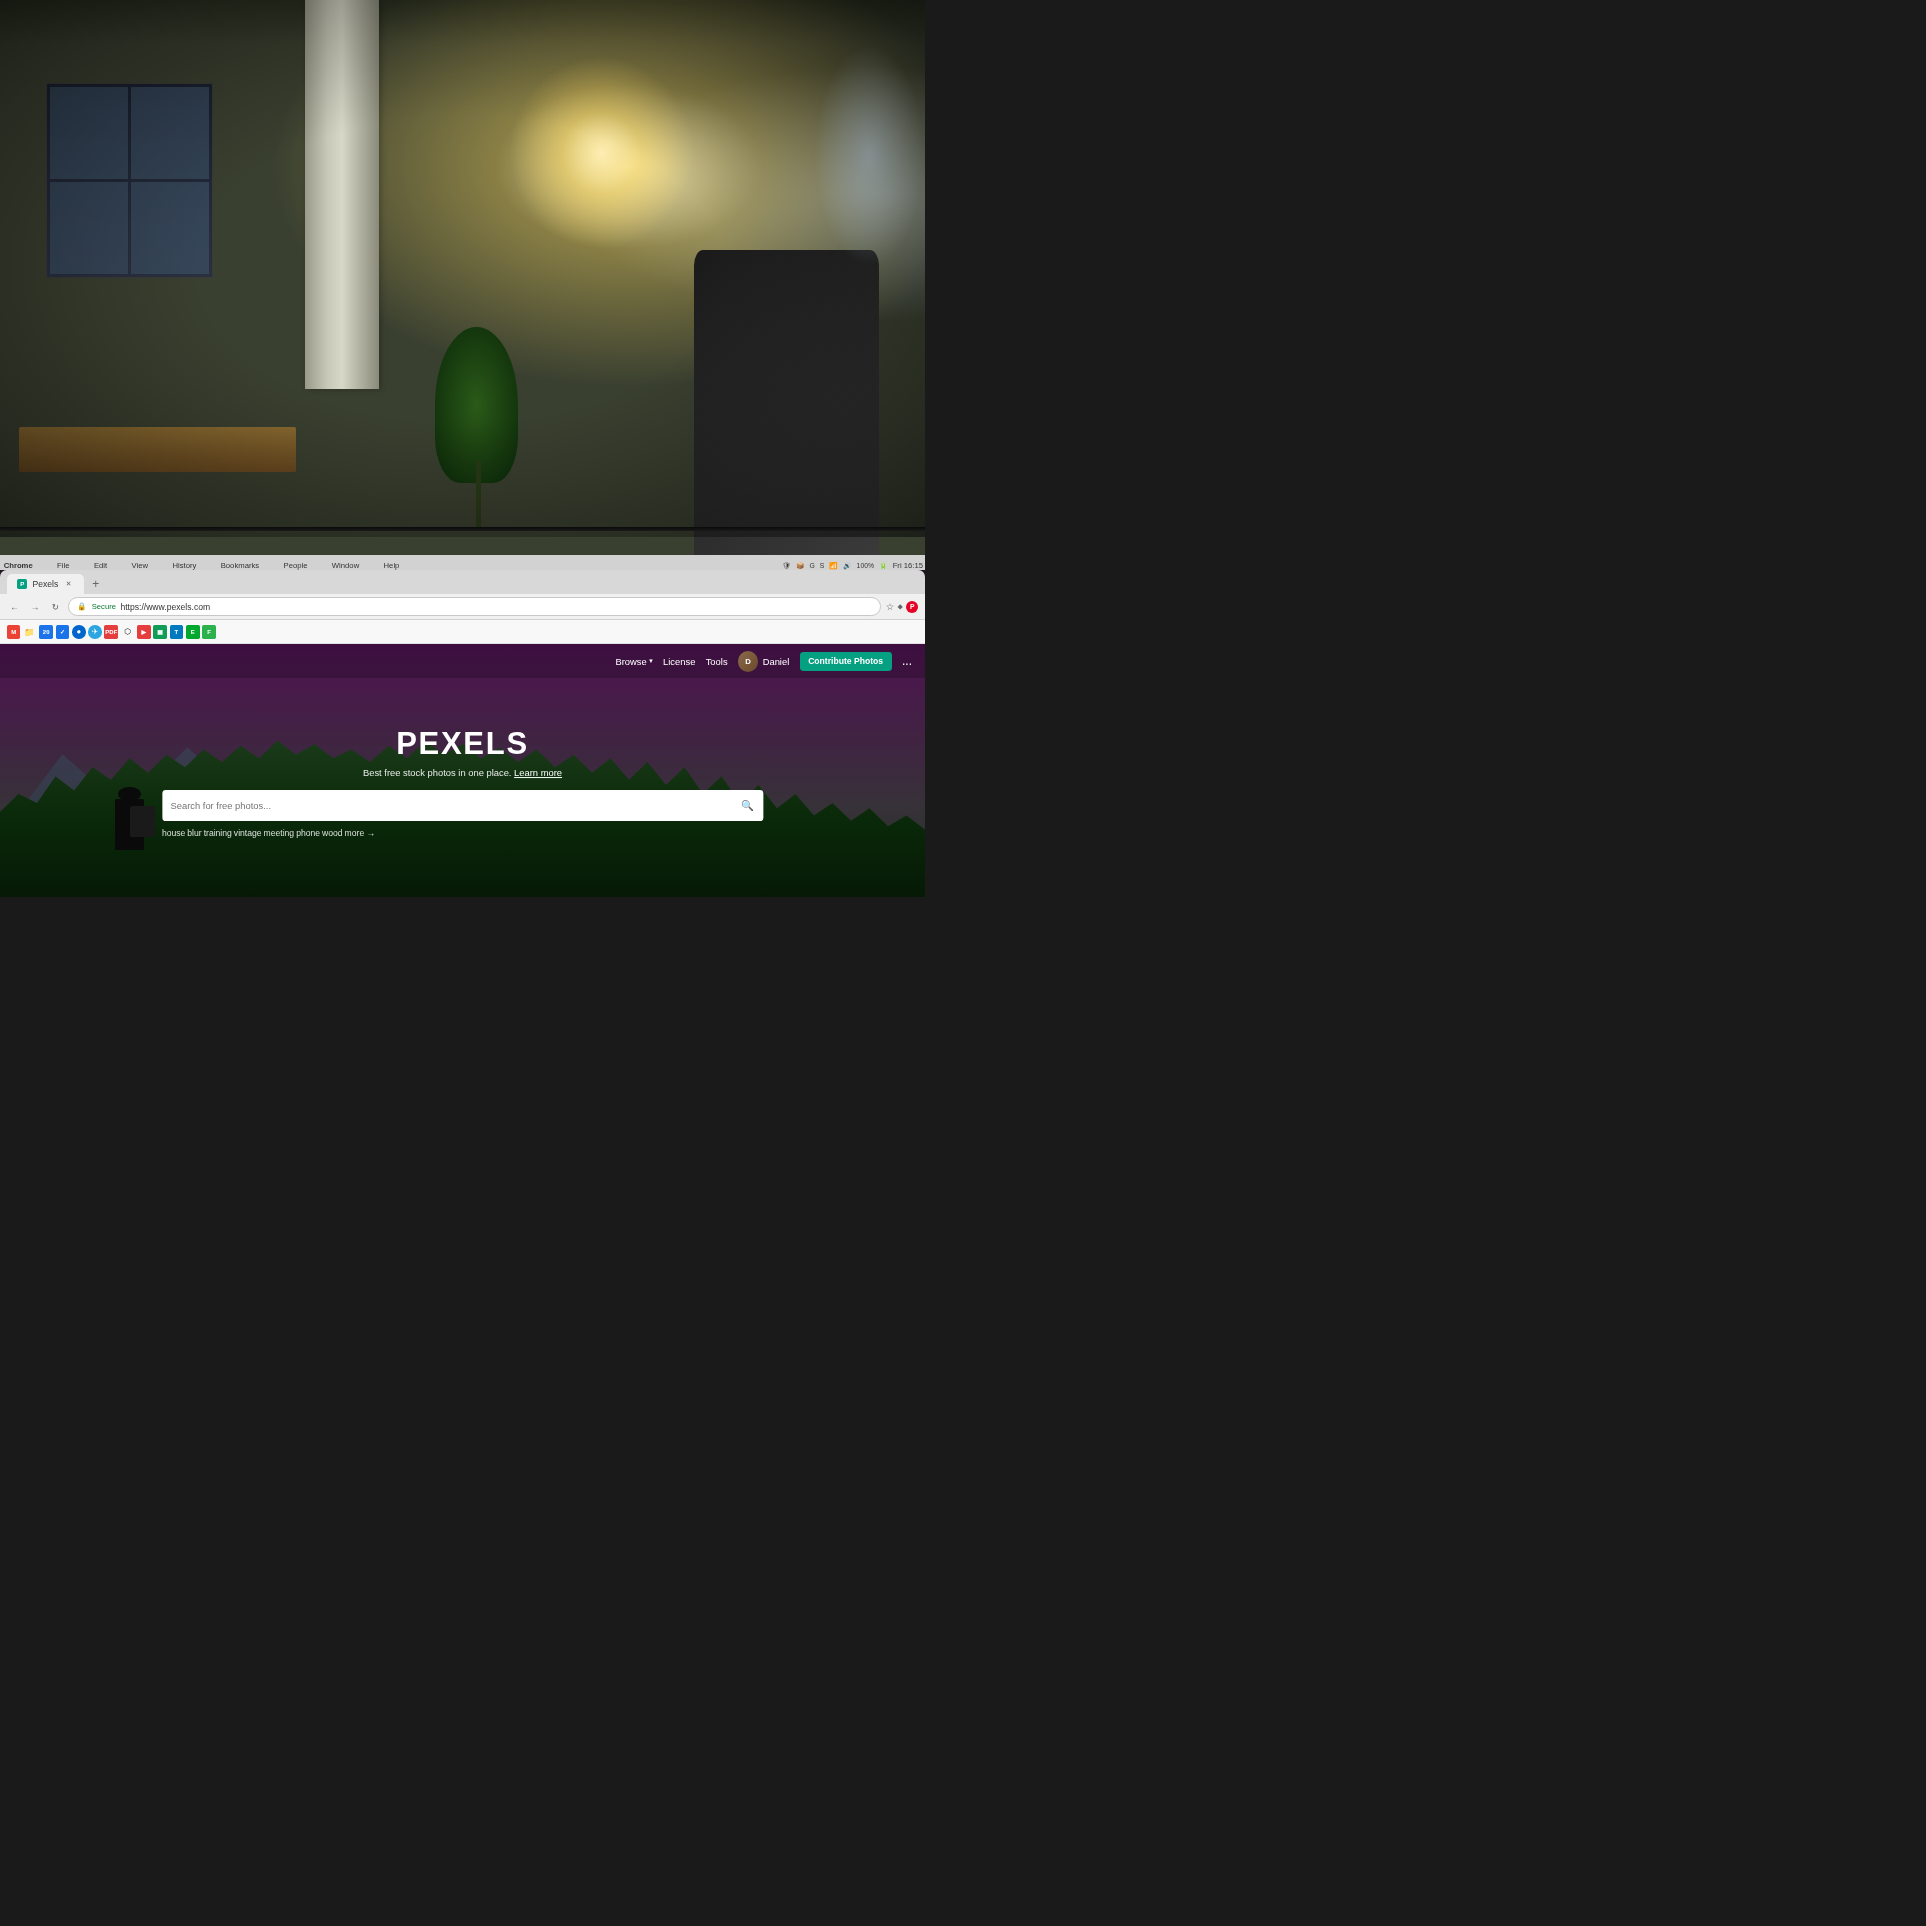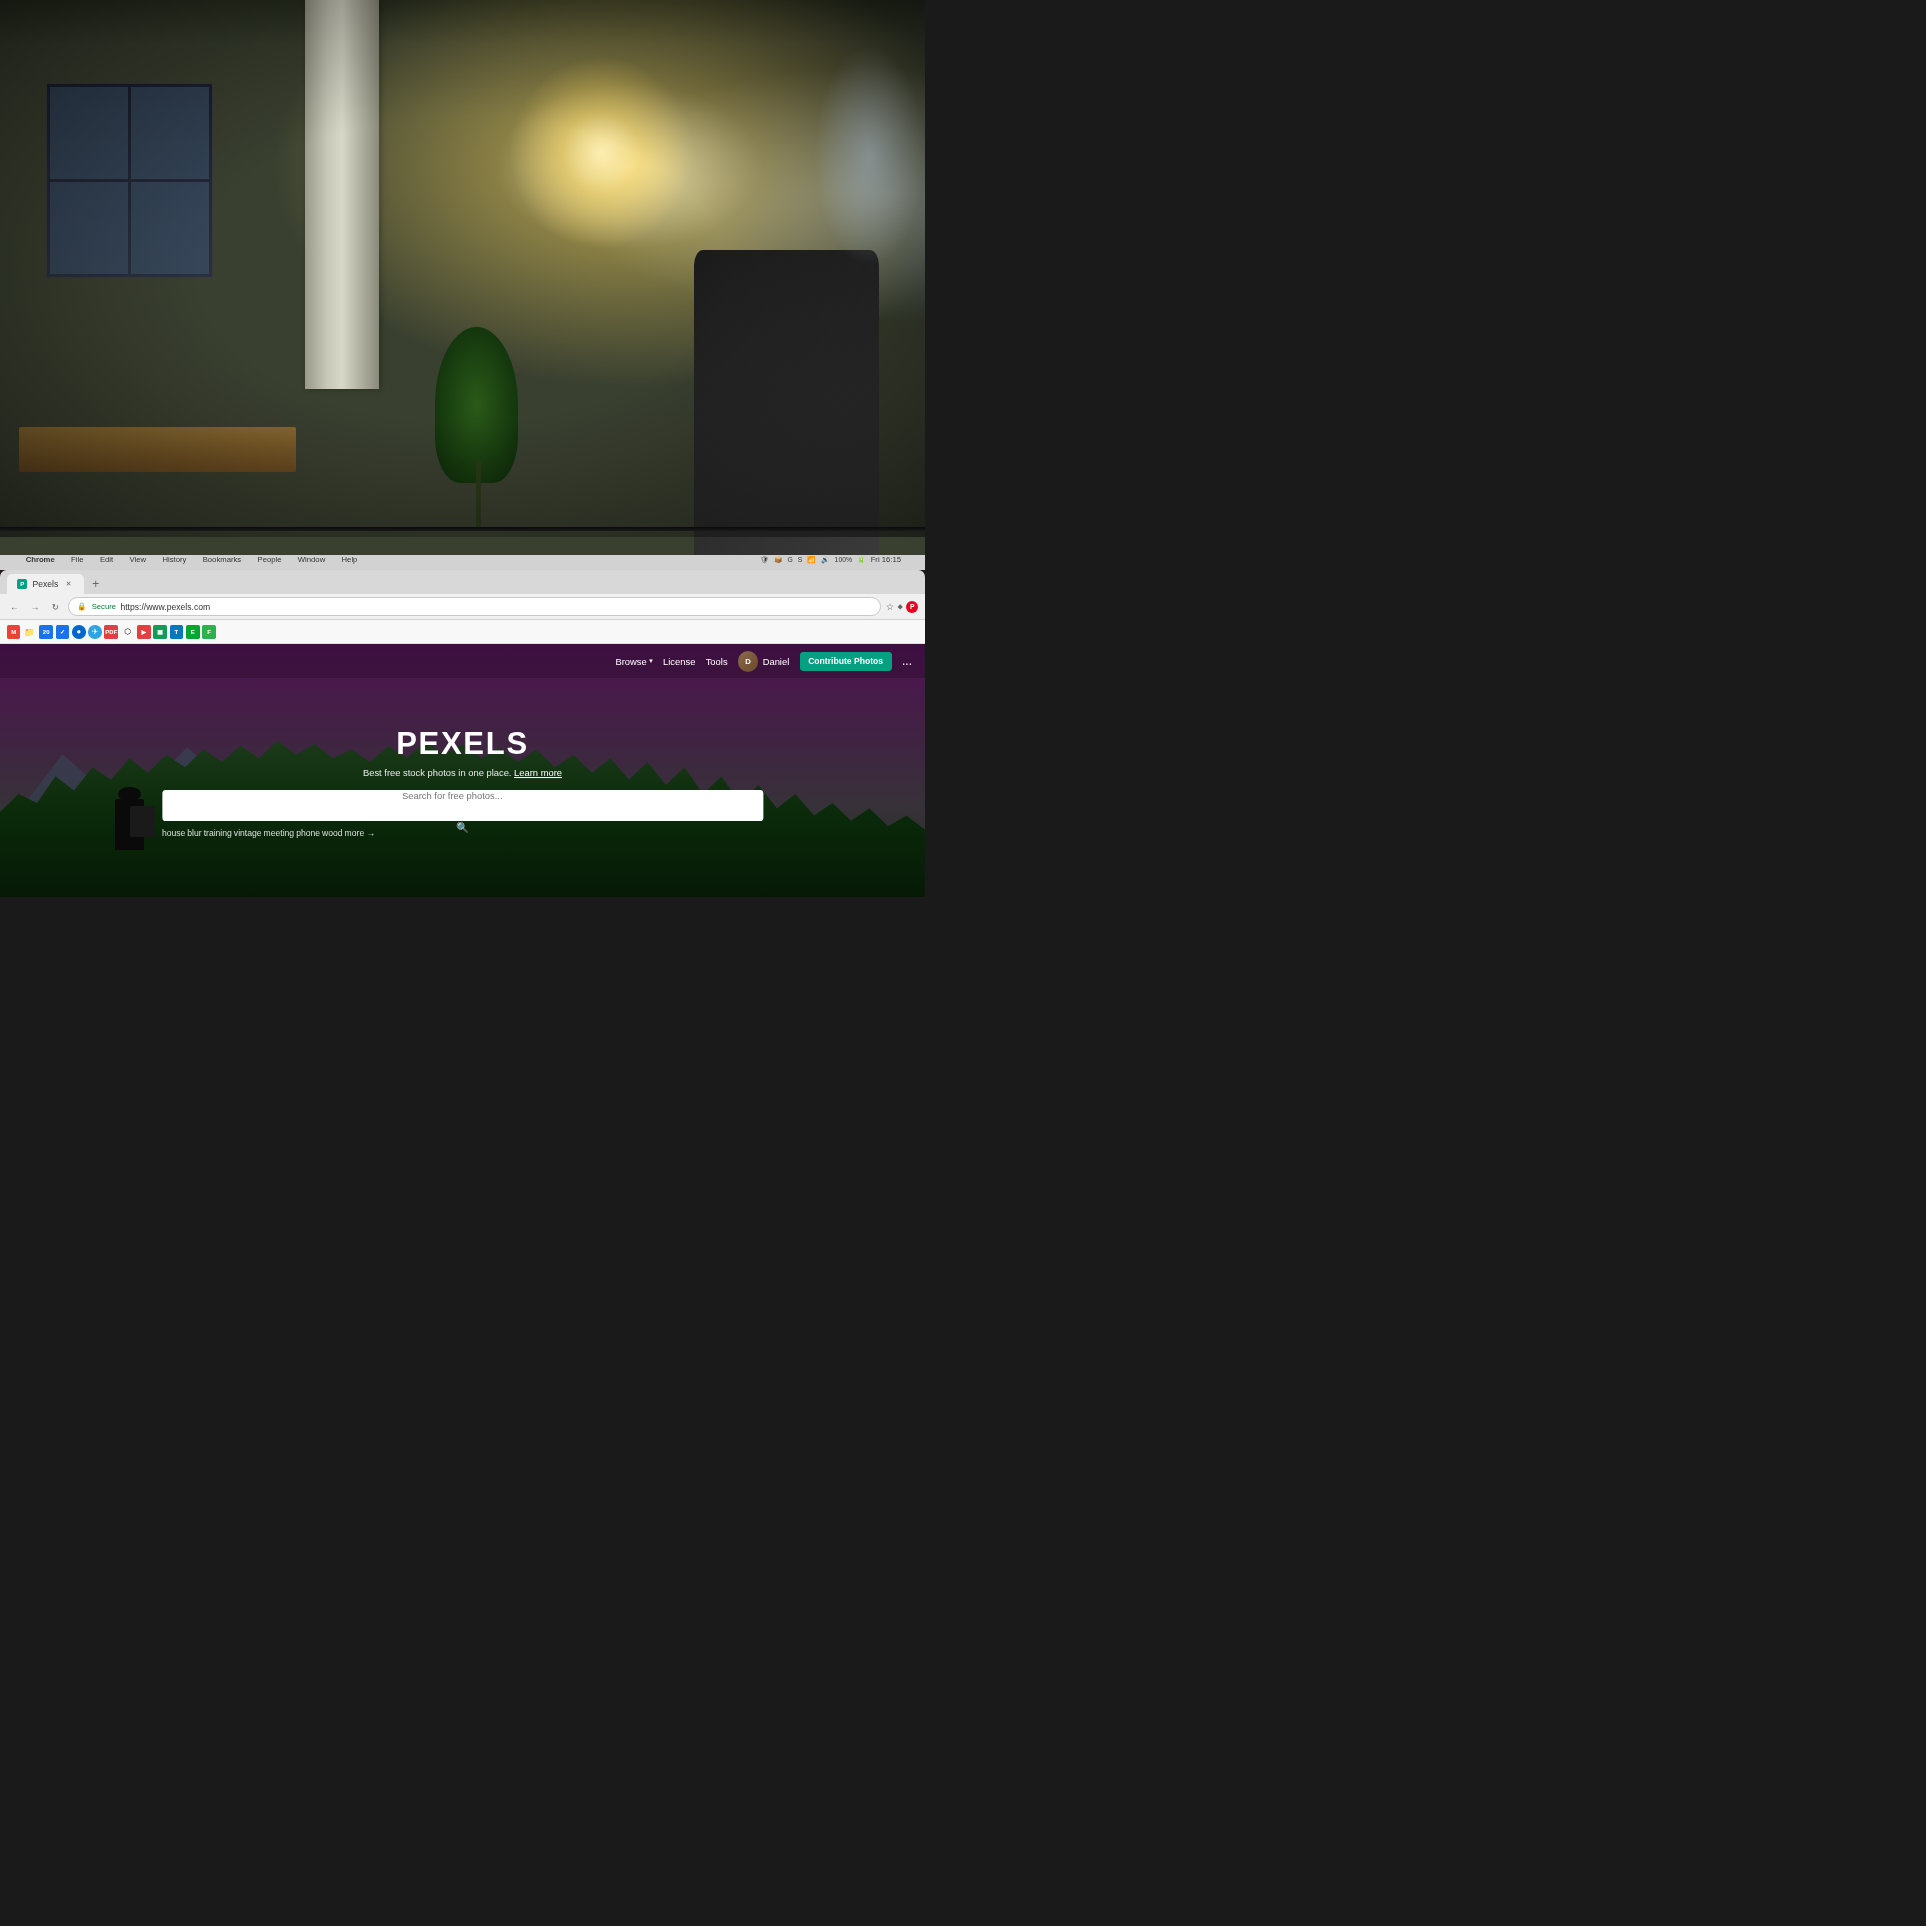--- a/index.html
+++ b/index.html
@@ -456,21 +456,20 @@
     .search-bar {
       width: 100%;
       height: 31px;
       background: white;
       border-radius: 3.4px;
       display: flex;
       align-items: center;
       padding: 0 8.6px;
       gap: 20px;
       margin-bottom: 6.8px;
-      flex-direction: column;
     }
 
     .search-input {
       flex: 1;
       border: none;
       outline: none;
       font-size: 9.4px;
       color: #999;
       background: transparent;
     }
@@ -503,23 +502,23 @@
 
     
     .mac-menubar {
       position: absolute;
       top: 60%;
       left: 0;
       width: 100%;
       height: 15.4px;
       background: rgba(220,220,220,0.95);
       display: flex;
-      align-items: flex-start;
-      padding: 0 24px;
-      gap: 13px;
+      align-items: flex-end;
+      padding: 0 2px;
+      gap: 21px;
       font-size: 7.7px;
       color: #333;
       z-index: 10;
     }
 
     .menu-item {
       cursor: pointer;
       padding: 0 1.7px;
     }
     .menu-item.bold { font-weight: 600; }

